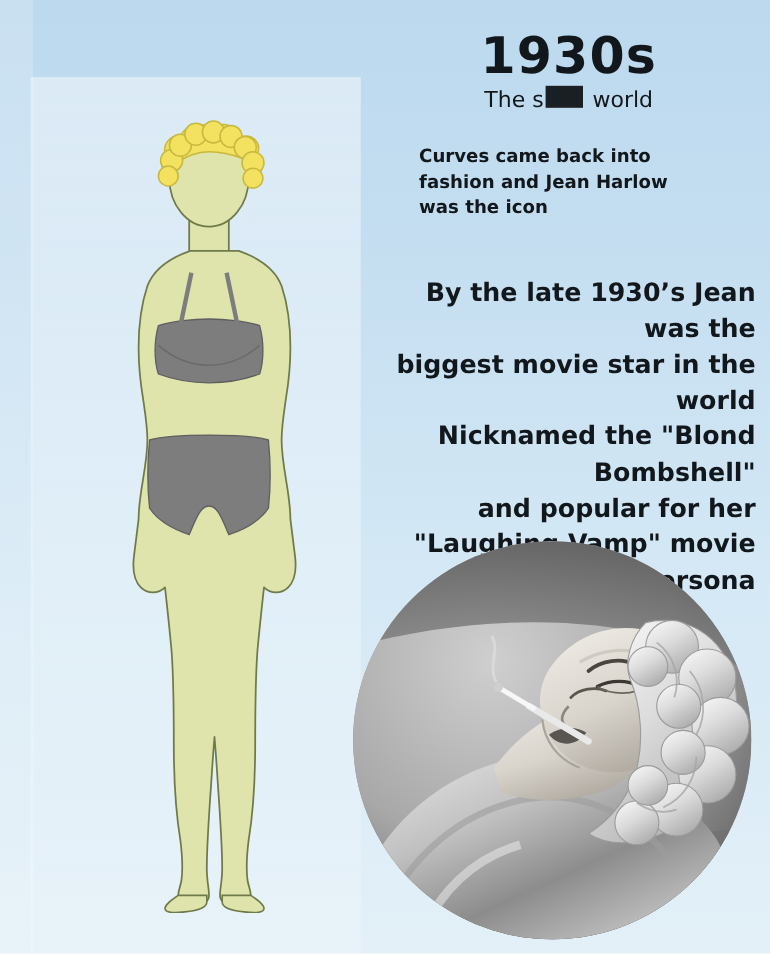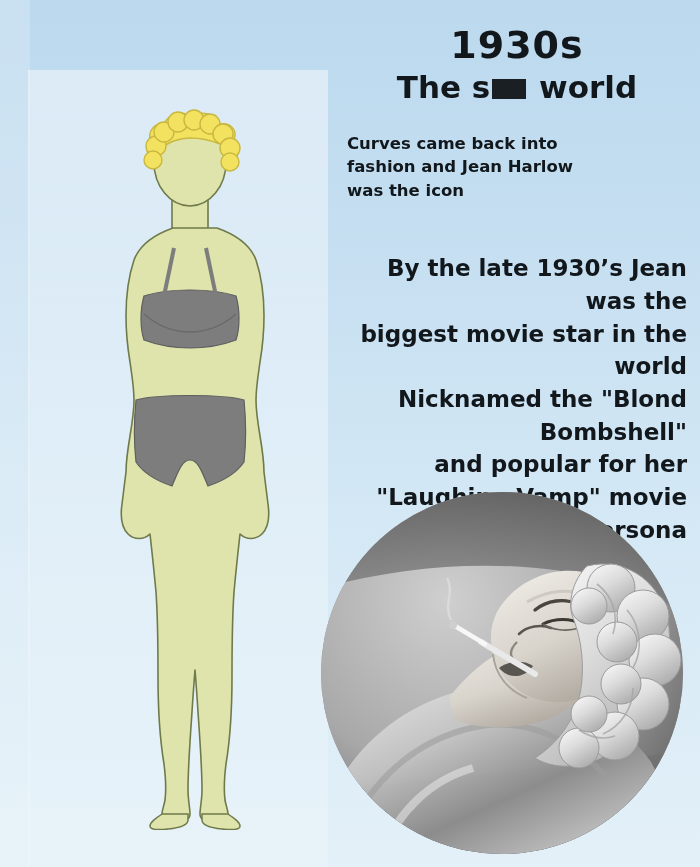--- a/index.html
+++ b/index.html
@@ -36,56 +36,57 @@
   
   .right-col {
     position: absolute;
     left: 347px;
     top: 26px;
     width: 340px;
   }
   .title-decade {
     font-family: "DejaVu Sans", sans-serif;
     font-weight: bold;
-    font-size: 38px;
+    font-size: 46px;
     letter-spacing: 1px;
     color: #12171c;
     text-align: center;
     line-height: 1.05;
     margin: 0 0 4px 0;
   }
   .subtitle-wrap {
     text-align: center;
     white-space: nowrap;
     margin-bottom: 28px;
   }
   .subtitle {
     font-family: "DejaVu Sans", sans-serif;
-    font-weight: bold;
-    font-size: 31px;
+    font-weight: normal;
+    font-size: 20px;
     color: #12171c;
     line-height: 1.1;
   }
   .redaction {
     display: inline-block;
     width: 34px;
     height: 20px;
     background: #1a1f24;
     vertical-align: -1px;
     margin: 0 2px;
   }
   .para {
     font-family: "DejaVu Sans", sans-serif;
     font-weight: bold;
     font-size: 16.5px;
     color: #12171c;
     line-height: 1.42;
     white-space: pre-line;
   }
   .para-1 {
+    margin-left: 34px;
     margin-bottom: 50px;
   }
   .para-2 {
     margin-left: 0px;
     margin-bottom: 4px;
     font-size: 23px;
     text-align: right;
   }
 
   

